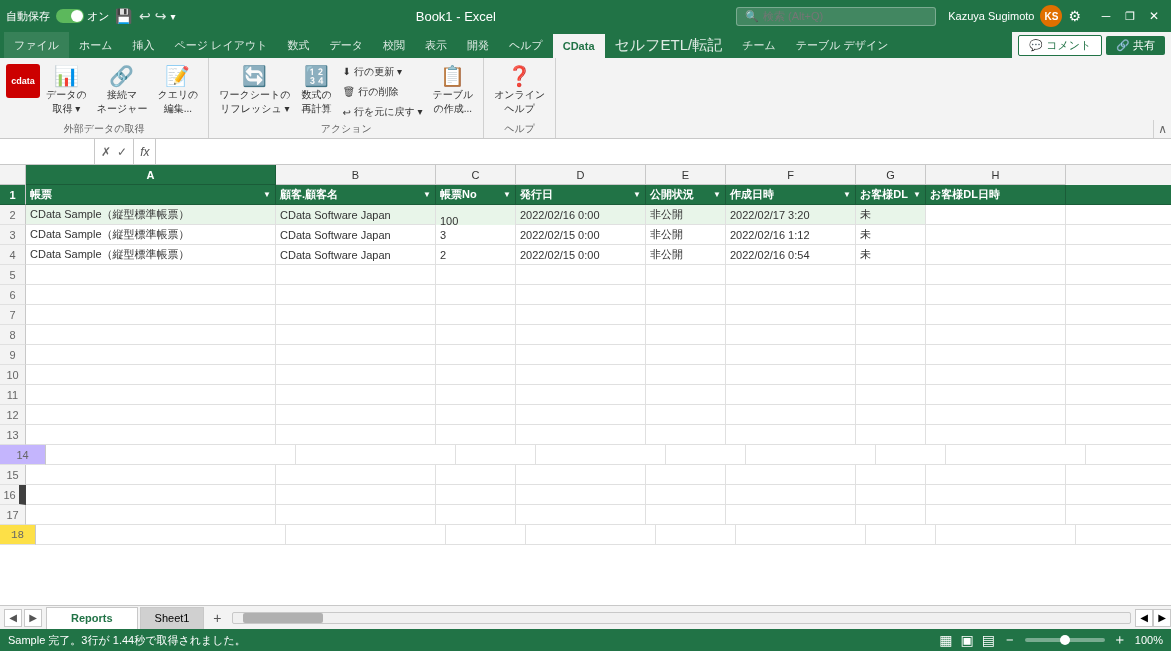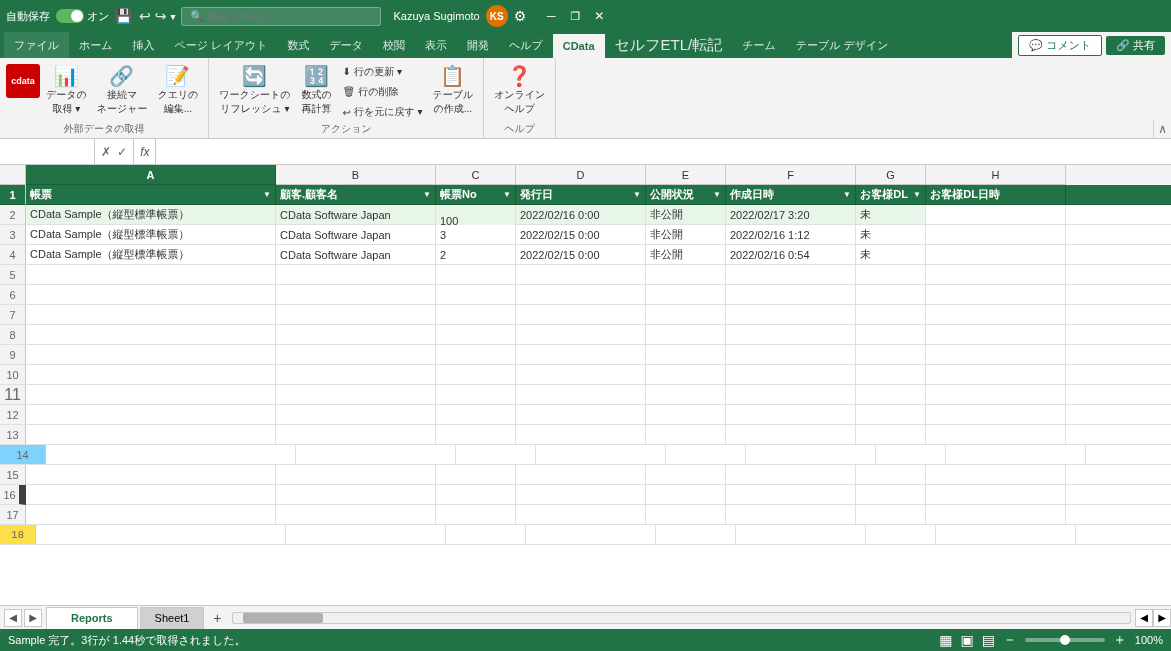--- a/index.html
+++ b/index.html
@@ -16,20 +16,23 @@
       <div style="width:28px;height:14px;background:#5cb85c;border-radius:7px;position:relative;cursor:pointer;">
         <div style="width:12px;height:12px;background:white;border-radius:50%;position:absolute;right:1px;top:1px;"></div>
       </div>
       <span style="font-size:11px;">オン</span>
     </div>
     <span style="font-size:14px;cursor:pointer;">💾</span>
     <div style="display:flex;align-items:center;gap:4px;font-size:14px;">
       <span style="cursor:pointer;opacity:0.85;">↩</span>
       <span style="cursor:pointer;opacity:0.85;">↪</span>
       <span style="cursor:pointer;font-size:10px;">▾</span>
+    </div>
+    <div style="flex:1;display:flex;justify-content:center;">
+      <span style="font-size:13px;">Book1 - Excel</span>
     </div>
     <div style="background:rgba(255,255,255,0.15);border:1px solid rgba(255,255,255,0.3);border-radius:3px;padding:2px 8px;display:flex;align-items:center;gap:4px;width:200px;">
       <span style="font-size:11px;opacity:0.8;">🔍</span>
       <input style="background: transparent; border: none; outline: none; color: white; font-size: 11px; width: 140px;" placeholder="検索 (Alt+Q)">
     </div>
     <span style="font-size:11px;margin-left:6px;">Kazuya Sugimoto</span>
     <div style="width:22px;height:22px;background:#e07000;border-radius:50%;display:flex;align-items:center;justify-content:center;color:white;font-size:10px;font-weight:700;">KS</div>
     <span style="font-size:14px;cursor:pointer;">⚙</span>
     <div style="display:flex;align-items:center;gap:2px;margin-left:8px;">
       <div style="width:22px;height:22px;display:flex;align-items:center;justify-content:center;cursor:pointer;font-size:12px;border-radius:2px;">─</div>
@@ -303,21 +306,21 @@
     <div style="width:160px;min-width:160px;height:20px;border-right:1px solid #e0e0e0;border-bottom:1px solid #e0e0e0;background:white;"></div>
     <div style="width:80px;min-width:80px;height:20px;border-right:1px solid #e0e0e0;border-bottom:1px solid #e0e0e0;background:white;"></div>
     <div style="width:130px;min-width:130px;height:20px;border-right:1px solid #e0e0e0;border-bottom:1px solid #e0e0e0;background:white;"></div>
     <div style="width:80px;min-width:80px;height:20px;border-right:1px solid #e0e0e0;border-bottom:1px solid #e0e0e0;background:white;"></div>
     <div style="width:130px;min-width:130px;height:20px;border-right:1px solid #e0e0e0;border-bottom:1px solid #e0e0e0;background:white;"></div>
     <div style="width:70px;min-width:70px;height:20px;border-right:1px solid #e0e0e0;border-bottom:1px solid #e0e0e0;background:white;"></div>
     <div style="width:140px;min-width:140px;height:20px;border-right:1px solid #e0e0e0;border-bottom:1px solid #e0e0e0;background:white;"></div>
     <div style="flex:1;border-bottom:1px solid #e0e0e0;background:white;"></div>
   </div>
           <div style="display: flex; height: 20px; flex-shrink: 0;">
-    <div style="width:26px;min-width:26px;height:20px;border-right:1px solid #c8c8c8;border-bottom:1px solid #e0e0e0;display:flex;align-items:center;justify-content:center;font-size:16px;color:#666;background:#f3f3f3;">11</div>
+    <div style="width:26px;min-width:26px;height:20px;border-right:1px solid #c8c8c8;border-bottom:1px solid #e0e0e0;display:flex;align-items:center;justify-content:center;font-size:11px;color:#666;background:#f3f3f3;">11</div>
     <div style="width:250px;min-width:250px;height:20px;border-right:1px solid #e0e0e0;border-bottom:1px solid #e0e0e0;background:white;"></div>
     <div style="width:160px;min-width:160px;height:20px;border-right:1px solid #e0e0e0;border-bottom:1px solid #e0e0e0;background:white;"></div>
     <div style="width:80px;min-width:80px;height:20px;border-right:1px solid #e0e0e0;border-bottom:1px solid #e0e0e0;background:white;"></div>
     <div style="width:130px;min-width:130px;height:20px;border-right:1px solid #e0e0e0;border-bottom:1px solid #e0e0e0;background:white;"></div>
     <div style="width:80px;min-width:80px;height:20px;border-right:1px solid #e0e0e0;border-bottom:1px solid #e0e0e0;background:white;"></div>
     <div style="width:130px;min-width:130px;height:20px;border-right:1px solid #e0e0e0;border-bottom:1px solid #e0e0e0;background:white;"></div>
     <div style="width:70px;min-width:70px;height:20px;border-right:1px solid #e0e0e0;border-bottom:1px solid #e0e0e0;background:white;"></div>
     <div style="width:140px;min-width:140px;height:20px;border-right:1px solid #e0e0e0;border-bottom:1px solid #e0e0e0;background:white;"></div>
     <div style="flex:1;border-bottom:1px solid #e0e0e0;background:white;"></div>
   </div>
@@ -339,21 +342,21 @@
     <div style="width:160px;min-width:160px;height:20px;border-right:1px solid #e0e0e0;border-bottom:1px solid #e0e0e0;background:white;"></div>
     <div style="width:80px;min-width:80px;height:20px;border-right:1px solid #e0e0e0;border-bottom:1px solid #e0e0e0;background:white;"></div>
     <div style="width:130px;min-width:130px;height:20px;border-right:1px solid #e0e0e0;border-bottom:1px solid #e0e0e0;background:white;"></div>
     <div style="width:80px;min-width:80px;height:20px;border-right:1px solid #e0e0e0;border-bottom:1px solid #e0e0e0;background:white;"></div>
     <div style="width:130px;min-width:130px;height:20px;border-right:1px solid #e0e0e0;border-bottom:1px solid #e0e0e0;background:white;"></div>
     <div style="width:70px;min-width:70px;height:20px;border-right:1px solid #e0e0e0;border-bottom:1px solid #e0e0e0;background:white;"></div>
     <div style="width:140px;min-width:140px;height:20px;border-right:1px solid #e0e0e0;border-bottom:1px solid #e0e0e0;background:white;"></div>
     <div style="flex:1;border-bottom:1px solid #e0e0e0;background:white;"></div>
   </div>
           <div style="display: flex; height: 20px; flex-shrink: 0;">
-    <div style="width:46px;min-width:26px;height:20px;border-right:1px solid #c8c8c8;border-bottom:1px solid #e0e0e0;display:flex;align-items:center;justify-content:center;font-size:11px;color:#666;background:#7dd3fc;">14</div>
+    <div style="width:46px;min-width:26px;height:20px;border-right:1px solid #c8c8c8;border-bottom:1px solid #e0e0e0;display:flex;align-items:center;justify-content:center;font-size:11px;color:#666;background:#c4b5fd;">14</div>
     <div style="width:250px;min-width:250px;height:20px;border-right:1px solid #e0e0e0;border-bottom:1px solid #e0e0e0;background:white;"></div>
     <div style="width:160px;min-width:160px;height:20px;border-right:1px solid #e0e0e0;border-bottom:1px solid #e0e0e0;background:white;"></div>
     <div style="width:80px;min-width:80px;height:20px;border-right:1px solid #e0e0e0;border-bottom:1px solid #e0e0e0;background:white;"></div>
     <div style="width:130px;min-width:130px;height:20px;border-right:1px solid #e0e0e0;border-bottom:1px solid #e0e0e0;background:white;"></div>
     <div style="width:80px;min-width:80px;height:20px;border-right:1px solid #e0e0e0;border-bottom:1px solid #e0e0e0;background:white;"></div>
     <div style="width:130px;min-width:130px;height:20px;border-right:1px solid #e0e0e0;border-bottom:1px solid #e0e0e0;background:white;"></div>
     <div style="width:70px;min-width:70px;height:20px;border-right:1px solid #e0e0e0;border-bottom:1px solid #e0e0e0;background:white;"></div>
     <div style="width:140px;min-width:140px;height:20px;border-right:1px solid #e0e0e0;border-bottom:1px solid #e0e0e0;background:white;"></div>
     <div style="flex:1;border-bottom:1px solid #e0e0e0;background:white;"></div>
   </div>

